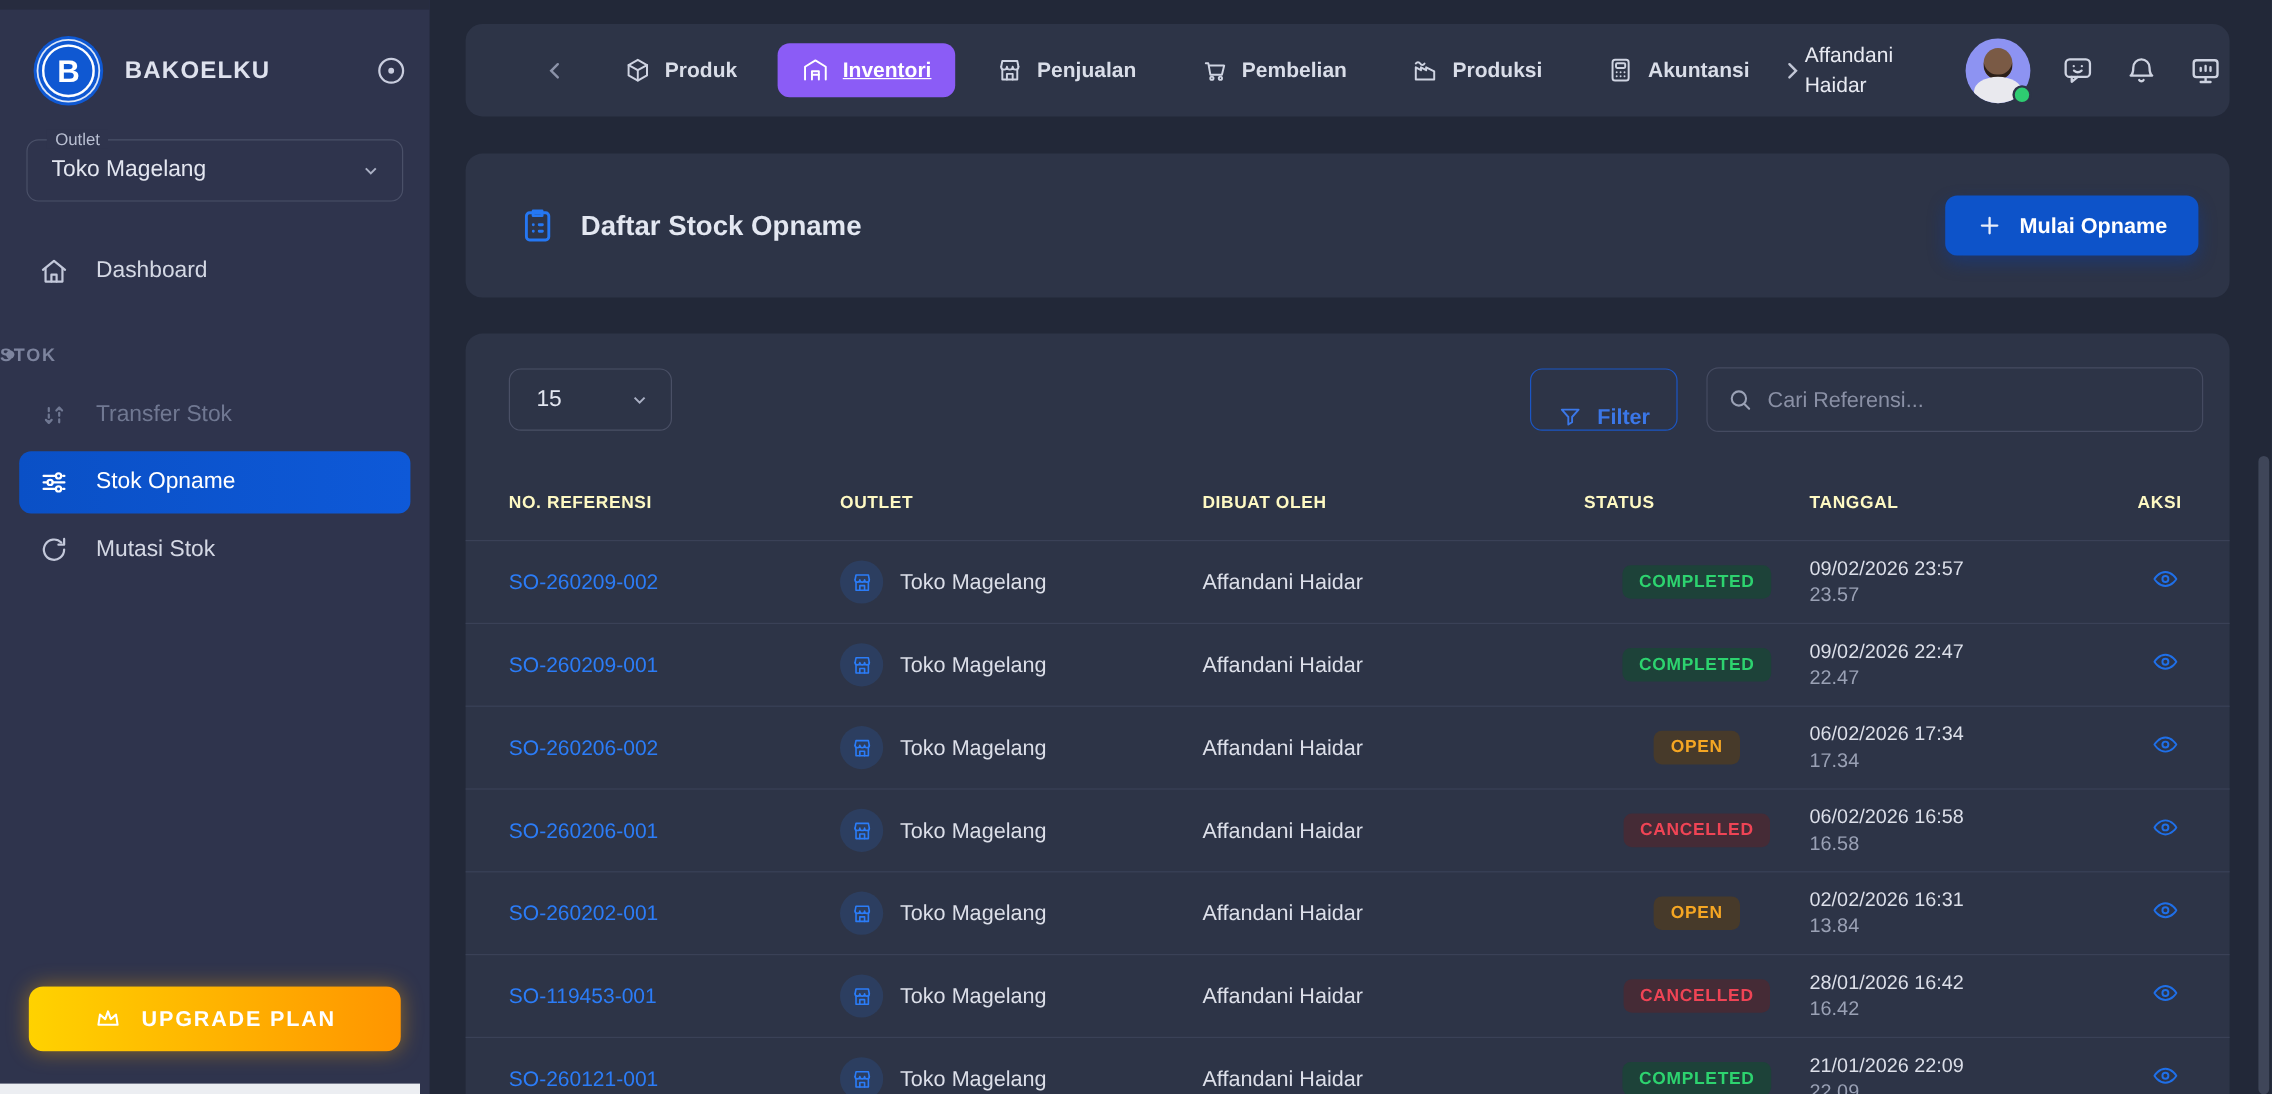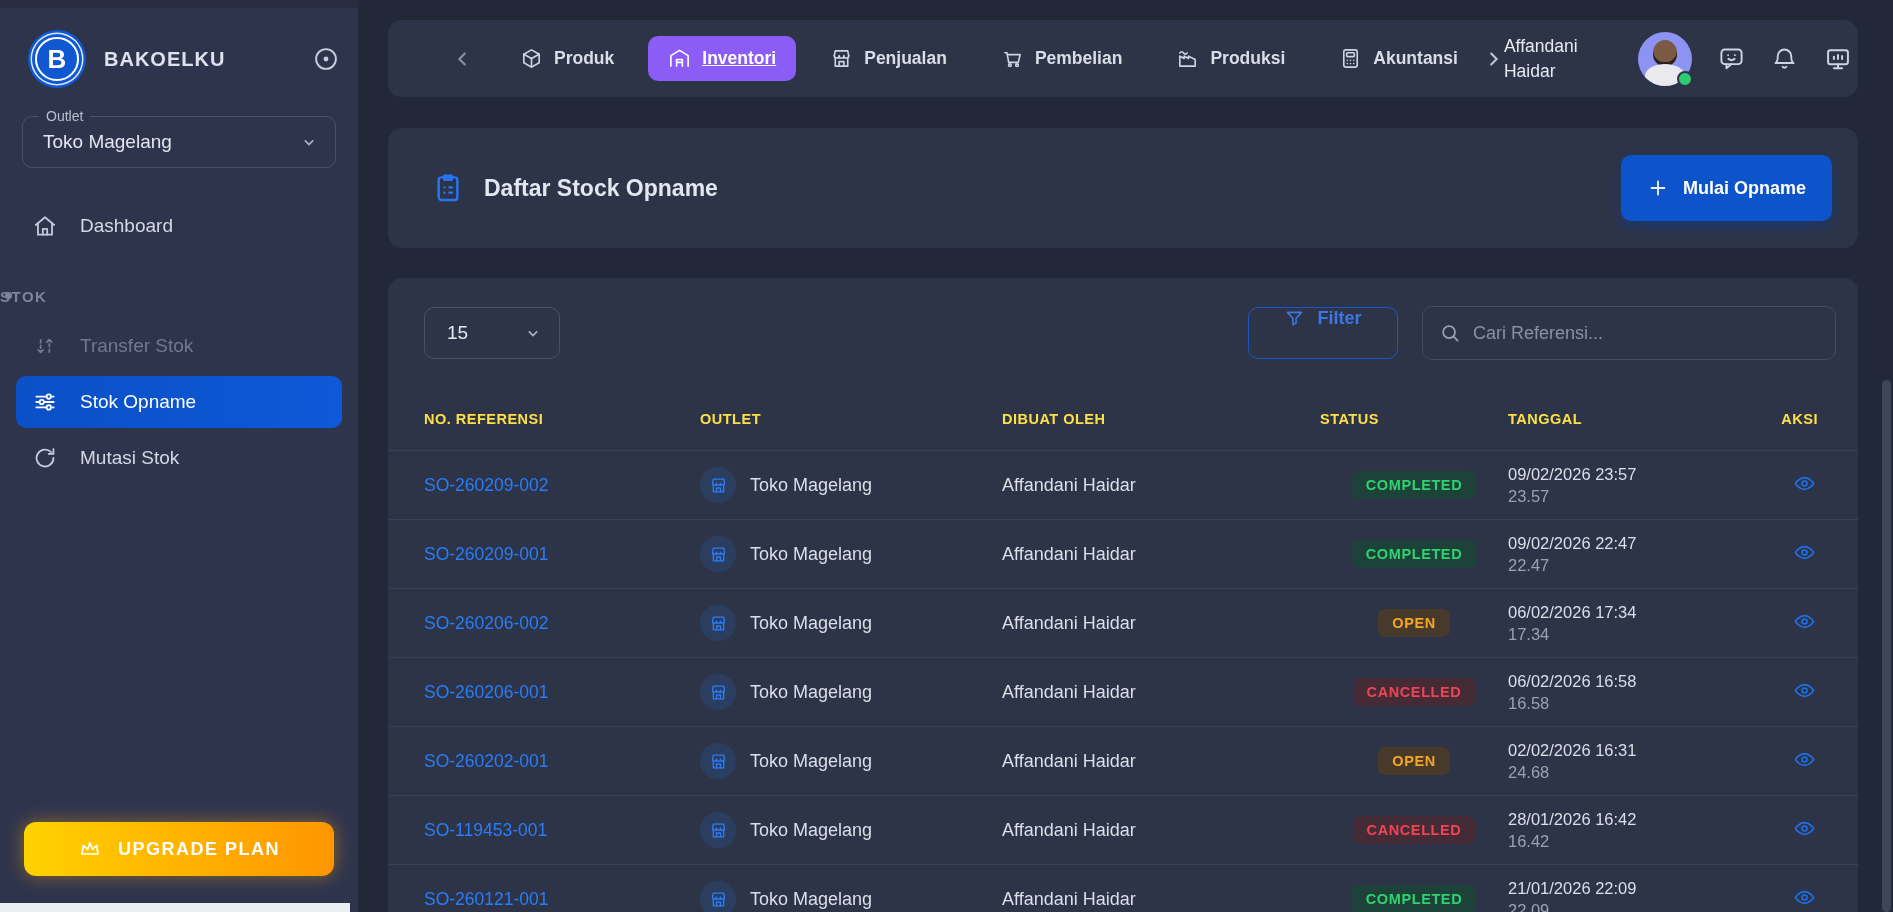--- a/index.html
+++ b/index.html
@@ -64,41 +64,41 @@
   .avatar .head { position:absolute; left:15px; top:8px; width:24px; height:26px; border-radius:50% 50% 46% 46%; background:#7a5a45;
     box-shadow:0 -4px 0 0 #2c2019 inset; }
   .avatar .body { position:absolute; left:7px; top:32px; width:40px; height:24px; border-radius:50% 50% 0 0; background:#e9e9ee; }
   .avatar .status { position:absolute; right:-1px; bottom:-1px; width:16px; height:16px; border-radius:50%; background:#2ecc71; border:2.5px solid #2d3447; }
   .hdr-icon { background:none; border:none; color:#ced3e1; cursor:pointer; }
 
   .title-card { position:absolute; left:30px; top:128px; width:1470px; height:120px; background:#2d3447; border-radius:14px;
     display:flex; align-items:center; padding:0 26px 0 44px; }
   .title-card .icon { color:#2577f2; }
   .page-title { font-size:23px; font-weight:bold; color:#e3e7f1; margin-left:20px; }
-  .primary-btn { margin-left:auto; height:66px; padding:0 26px; background:#0d53c9; border:none; border-radius:10px;
+  .primary-btn { margin-left:auto; height:50px; padding:0 26px; background:#0d53c9; border:none; border-radius:10px;
     color:#fff; font-size:18px; font-weight:bold; font-family:inherit; display:flex; align-items:center; gap:14px; cursor:pointer;
     box-shadow:0 6px 14px rgba(10,60,160,.45); }
   .primary-btn .icon { color:#e8edf9; }
 
   .table-card { position:absolute; left:30px; top:278px; width:1470px; height:660px; background:#2d3447; border-radius:14px 14px 0 0; }
   .controls { display:flex; align-items:center; padding:28px 22px 0 36px; }
   .pagesize { width:136px; height:52px; border:1px solid #4a5066; border-radius:10px; display:flex; align-items:center;
     padding:0 16px 0 22px; cursor:pointer; background:none; color:inherit; font-family:inherit; }
   .pagesize .val { flex:1; font-size:19px; color:#e3e6f0; text-align:left; }
   .pagesize .icon { color:#aab0c4; }
-  .filter-btn { margin-left:auto; width:150px; height:52px; border:1px solid #1b56c5; border-radius:10px; background:none;
-    color:#3b77e8; font-size:18px; font-weight:600; font-family:inherit; display:flex; align-items:flex-start; justify-content:center; gap:12px; cursor:pointer; }
+  .filter-btn { margin-left:auto; width:123px; height:52px; border:1px solid #1b56c5; border-radius:10px; background:none;
+    color:#3b77e8; font-size:18px; font-weight:600; font-family:inherit; display:flex; align-items:flex-end; justify-content:center; gap:12px; cursor:pointer; }
   .search-box { margin-left:24px; width:414px; height:54px; border:1px solid #454b61; border-radius:10px; display:flex; align-items:center; padding:0 14px 0 16px; }
   .search-box .icon { color:#9aa1b5; }
   .search-box input { flex:1; background:none; border:none; outline:none; color:#dfe3ee; font-size:18px; font-family:inherit; margin-left:12px; }
   .search-box input::placeholder { color:#8a90a5; }
 
   .tgrid { display:grid; grid-template-columns:276px 302px 318px 188px 270px 1fr; align-items:center; padding:0 28px 0 36px; }
   .thead { height:62px; margin-top:28px; }
-  .thead .th { font-size:14.5px; font-weight:bold; letter-spacing:.5px; color:#fde047; }
+  .thead .th { font-size:14.5px; font-weight:bold; letter-spacing:.5px; color:#fef9c3; }
   .th:last-child { text-align:right; padding-right:12px; }
   .trow { height:69px; border-top:1px solid #3a4157; }
   .c-ref a { color:#2b7cf7; font-size:17.5px; text-decoration:none; cursor:pointer; }
   .c-outlet { display:flex; align-items:center; gap:14px; }
   .o-icon { width:36px; height:36px; border-radius:50%; background:rgba(43,124,247,.14); color:#2b7cf7;
     display:flex; align-items:center; justify-content:center; }
   .c-outlet .o-txt, .c-user { font-size:18px; color:#dcdfe9; }
   .c-status { display:flex; justify-content:center;align-items:flex-end; }
   .badge { padding:6px 14px; border-radius:7px; font-size:14.5px; font-weight:bold; letter-spacing:.6px; }
   .c-date .d1 { font-size:16.5px; color:#dcdfe9; line-height:22px; }
@@ -521,21 +521,21 @@
               </svg>
             </span>
       <span class="o-txt">Toko Magelang</span>
     </div>
     <div class="c-user">Affandani Haidar</div>
     <div class="c-status">
             <span class="badge" style="color: rgb(245, 166, 35); background: rgb(71, 58, 42);">OPEN</span>
           </div>
     <div class="c-date">
             <div class="d1">02/02/2026 16:31</div>
-            <div class="d2">24.68</div>
+            <div class="d2">13.84</div>
           </div>
     <div class="c-aksi">
       <button class="eye icon">
         <span class="icon"><svg width="23" height="23" viewBox="0 0 24 24" fill="none" stroke="currentColor" stroke-width="1.7" stroke-linecap="round" stroke-linejoin="round">
                   <path d="M2.5 12S6 5.9 12 5.9 21.5 12 21.5 12 18 18.1 12 18.1 2.5 12 2.5 12z"></path>
                   <circle cx="12" cy="12" r="2.6"></circle>
                 </svg></span>
       </button>
     </div>
   </div>

